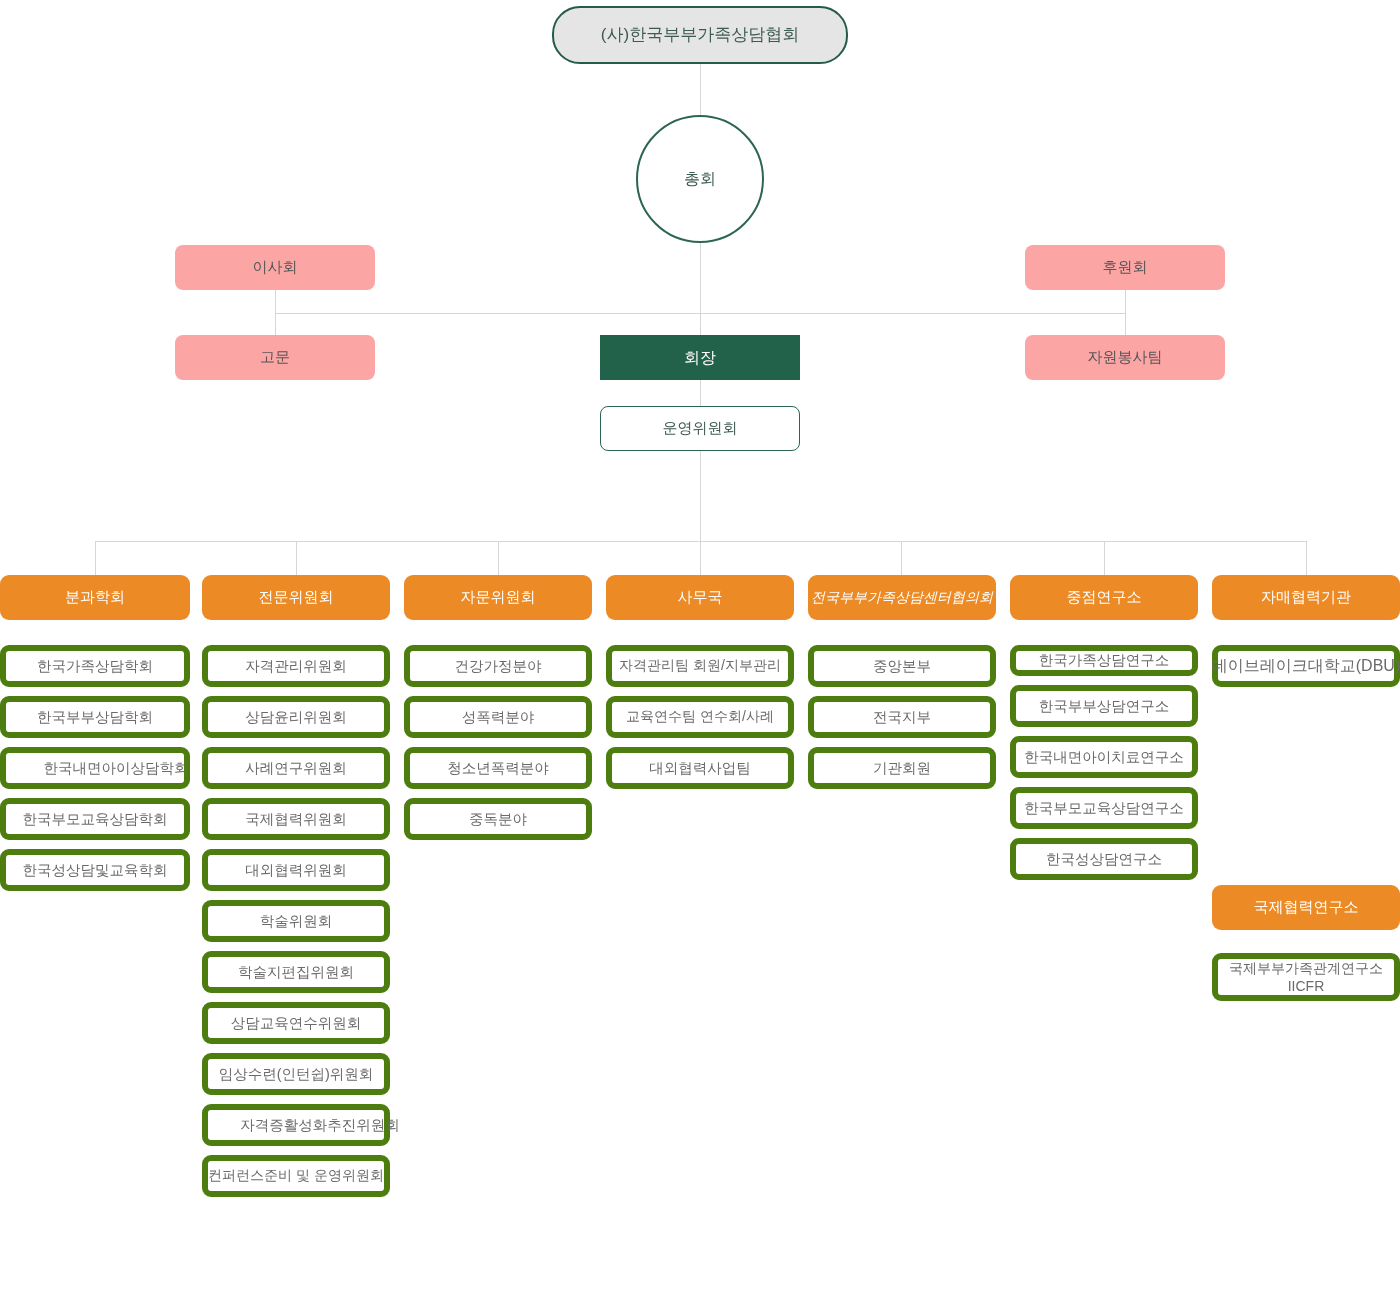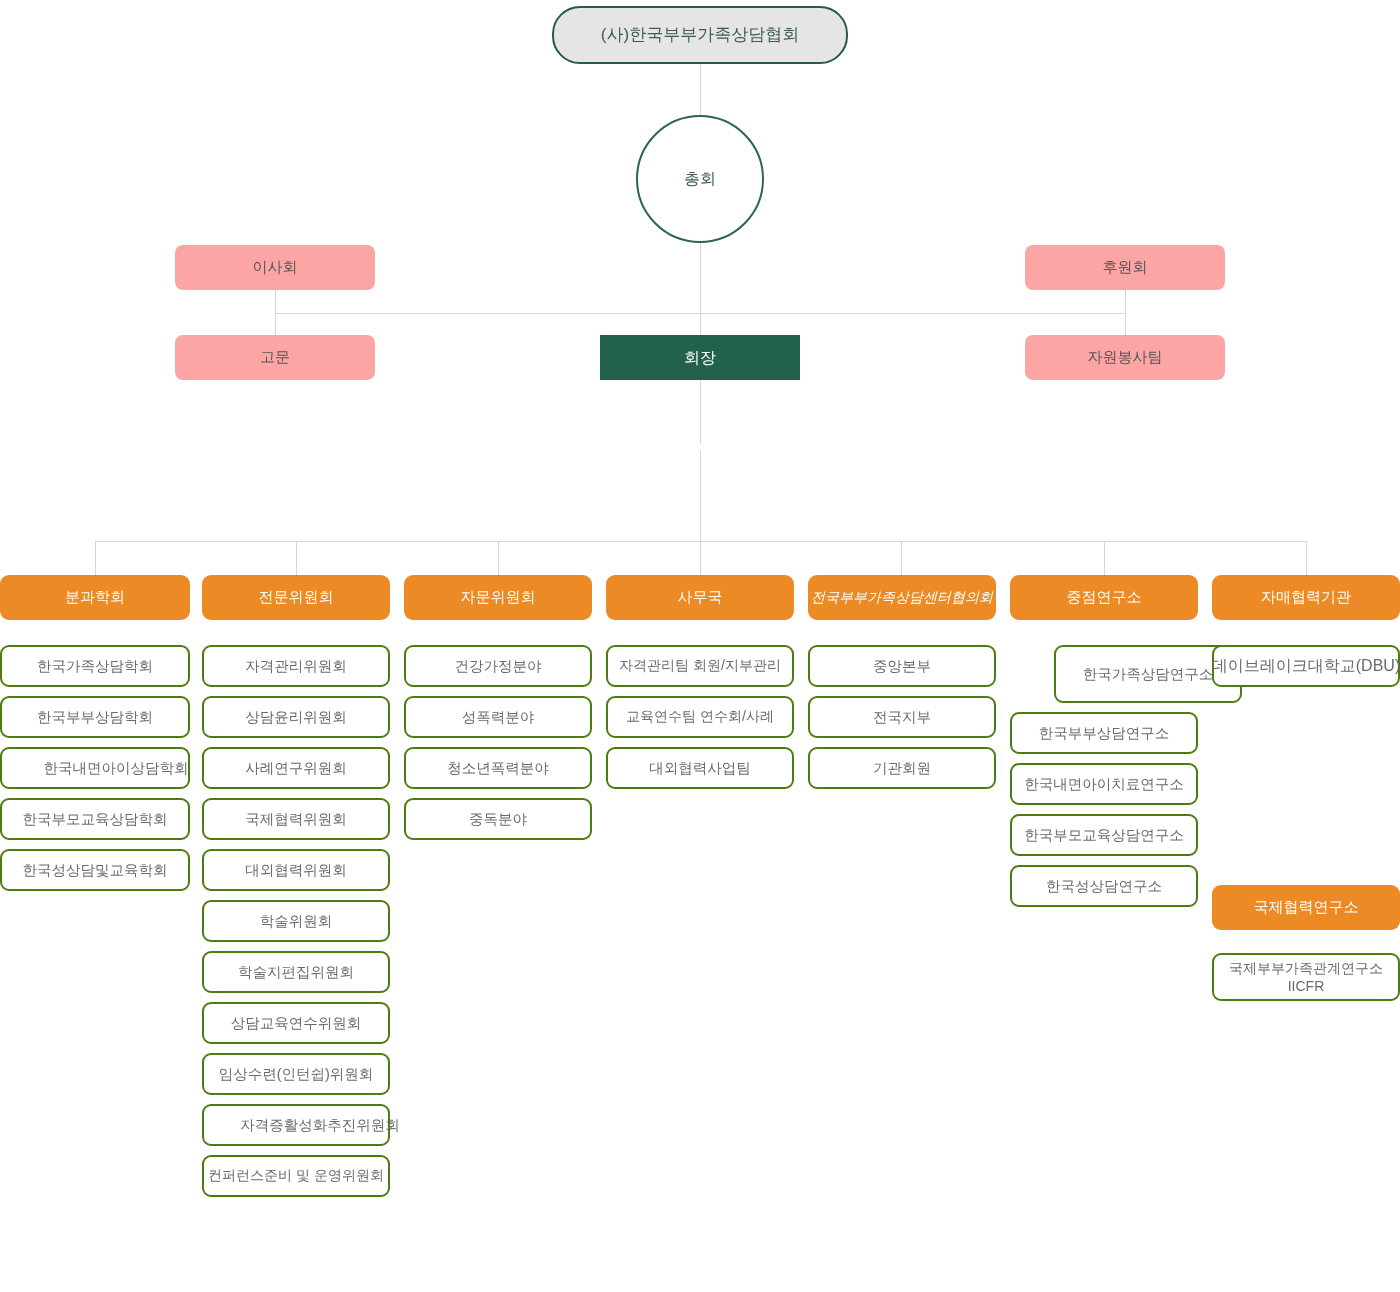--- a/index.html
+++ b/index.html
@@ -80,21 +80,21 @@
   .orange {
     background: #ec8b25;
     border-radius: 9px;
     color: #ffffff;
     font-size: 15px;
   }
 
   
   .leaf {
     background: #ffffff;
-    border: 2px solid #4d7c0f;
+    border: 6px solid #4d7c0f;
     border-radius: 9px;
     color: #6a6a6a;
     font-size: 14.5px;
   }
   .leaf.two-line { white-space: normal; line-height: 1.3; }
 
   
   .col { position: absolute; display: flex; flex-direction: column; gap: 9px; }
   .col > .node { position: relative; left: auto; top: auto; width: 100%; }
 </style>
@@ -119,20 +119,21 @@
   <div class="ln v" style="left:1125px; top:290px; height:45px;"></div>
 
   <div class="ln h" style="left:275px; top:313px; width:850px;"></div>
 
   <div class="node grey" style="left:175px; top:335px; width:200px; height:45px;">고문</div>
 
   <div class="node green" style="left:600px; top:335px; width:200px; height:45px;">회장</div>
 
   <div class="node grey" style="left:1025px; top:335px; width:200px; height:45px;">자원봉사팀</div>
 
+  <div class="node greenline" style="left:600px; top:406px; width:200px; height:45px;">운영위원회</div>
 
   <div class="ln v" style="left:700px; top:380px; height:26px;"></div>
 
   <div class="ln v" style="left:700px; top:451px; height:90px;"></div>
 
   <div class="ln h" style="left:95px; top:541px; width:1212px;"></div>
 
   <div class="ln v" style="left:95px; top:541px; height:34px;"></div>
   <div class="ln v" style="left:296px; top:541px; height:34px;"></div>
   <div class="ln v" style="left:498px; top:541px; height:34px;"></div>
@@ -182,21 +183,21 @@
 
   <div class="node orange" style="left:808px; top:575px; width:188px; height:45px; font-size:14px;font-style:italic;">전국부부가족상담센터협의회</div>
   <div class="col" style="left:808px; top:645px; width:188px;">
     <div class="node leaf" style="height:42px;">중앙본부</div>
     <div class="node leaf" style="height:42px;">전국지부</div>
     <div class="node leaf" style="height:42px;">기관회원</div>
   </div>
 
   <div class="node orange" style="left:1010px; top:575px; width:188px; height:45px;">중점연구소</div>
   <div class="col" style="left:1010px; top:645px; width:188px;">
-    <div class="node leaf" style="height:58px;margin-left:44px;">한국가족상담연구소</div>
+    <div class="node leaf" style="height:31px;">한국가족상담연구소</div>
     <div class="node leaf" style="height:42px;">한국부부상담연구소</div>
     <div class="node leaf" style="height:42px;">한국내면아이치료연구소</div>
     <div class="node leaf" style="height:42px;">한국부모교육상담연구소</div>
     <div class="node leaf" style="height:42px;">한국성상담연구소</div>
   </div>
 
   <div class="node orange" style="left:1212px; top:575px; width:188px; height:45px;">자매협력기관</div>
   <div class="col" style="left:1212px; top:645px; width:188px;">
     <div class="node leaf" style="height:42px; font-size:16px;">데이브레이크대학교(DBU)</div>
   </div>

